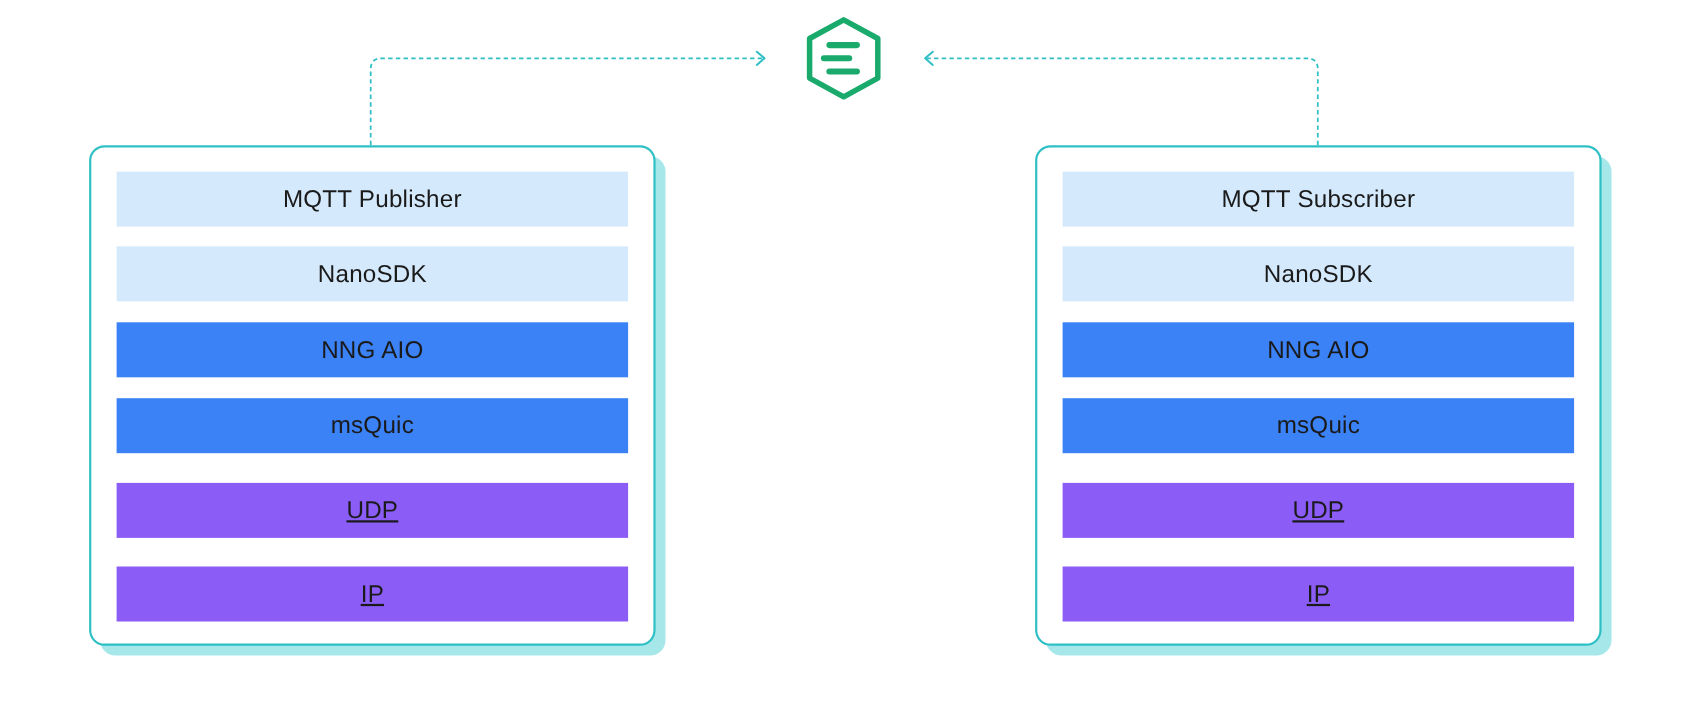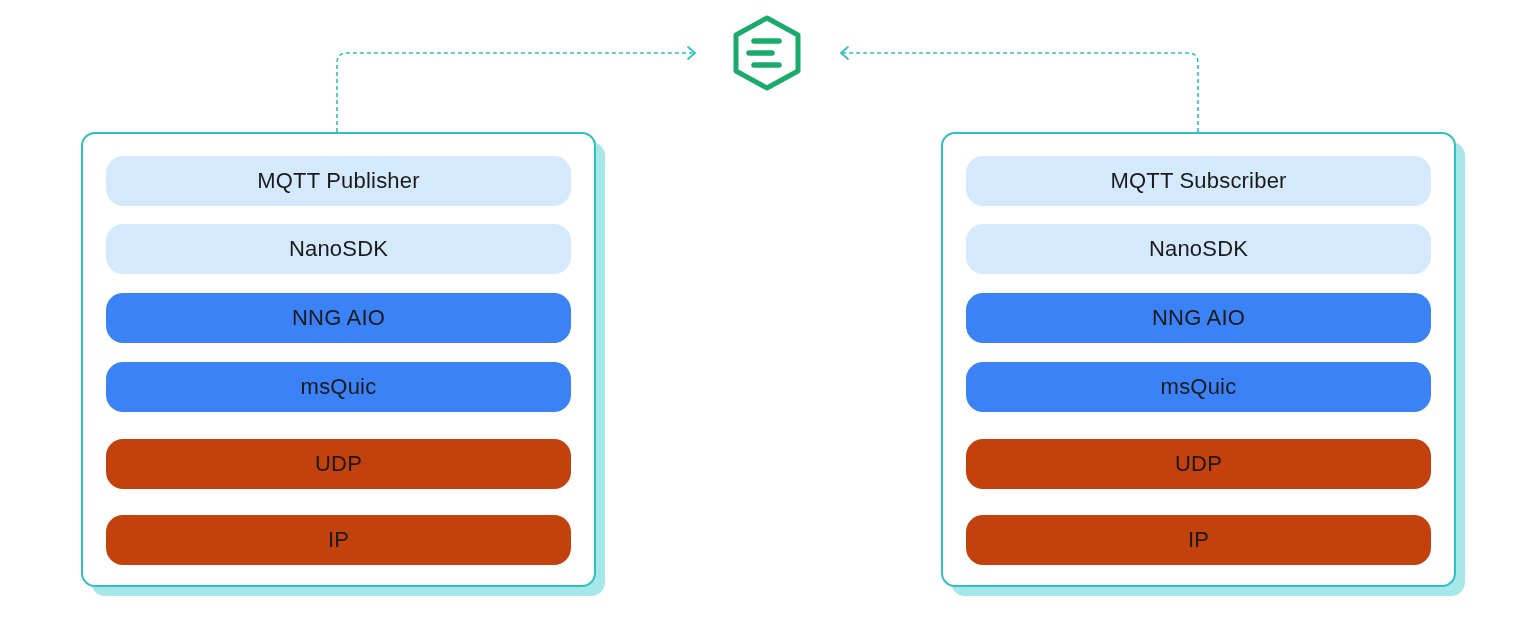--- a/index.html
+++ b/index.html
@@ -39,31 +39,31 @@
       background: #ffffff;
       border: 2px solid #2fc0c5;
       border-radius: 14px;
       box-sizing: border-box;
     }
     .layer {
       position: absolute;
       left: 23px;
       width: 465px;
       height: 50px;
-      border-radius: 17px;
+      border-radius: 0;
       display: flex;
       align-items: center;
       justify-content: center;
       font-size: 22px;
       color: #1a1a1a;
       letter-spacing: 0.2px;
     }
     .layer.blue { background: #d4e9fc; }
     .layer.purple { background: #3b82f6; }
-    .layer.teal { background: #c2410c; }
+    .layer.teal { background: #8b5cf6; text-decoration: underline; }
   </style>
 </head>
 <body>
 
 <svg class="connectors" viewBox="0 0 1536 640" xmlns="http://www.w3.org/2000/svg">
   <g fill="none" stroke="#2fbfc4" stroke-width="1.6" stroke-dasharray="4 3">
     <path d="M337 132 L337 63 Q337 53 347 53 L694 53"></path>
     <path d="M1198 132 L1198 63 Q1198 53 1188 53 L842 53"></path>
   </g>
   <g fill="none" stroke="#2fbfc4" stroke-width="1.8" stroke-linecap="round" stroke-linejoin="round">

